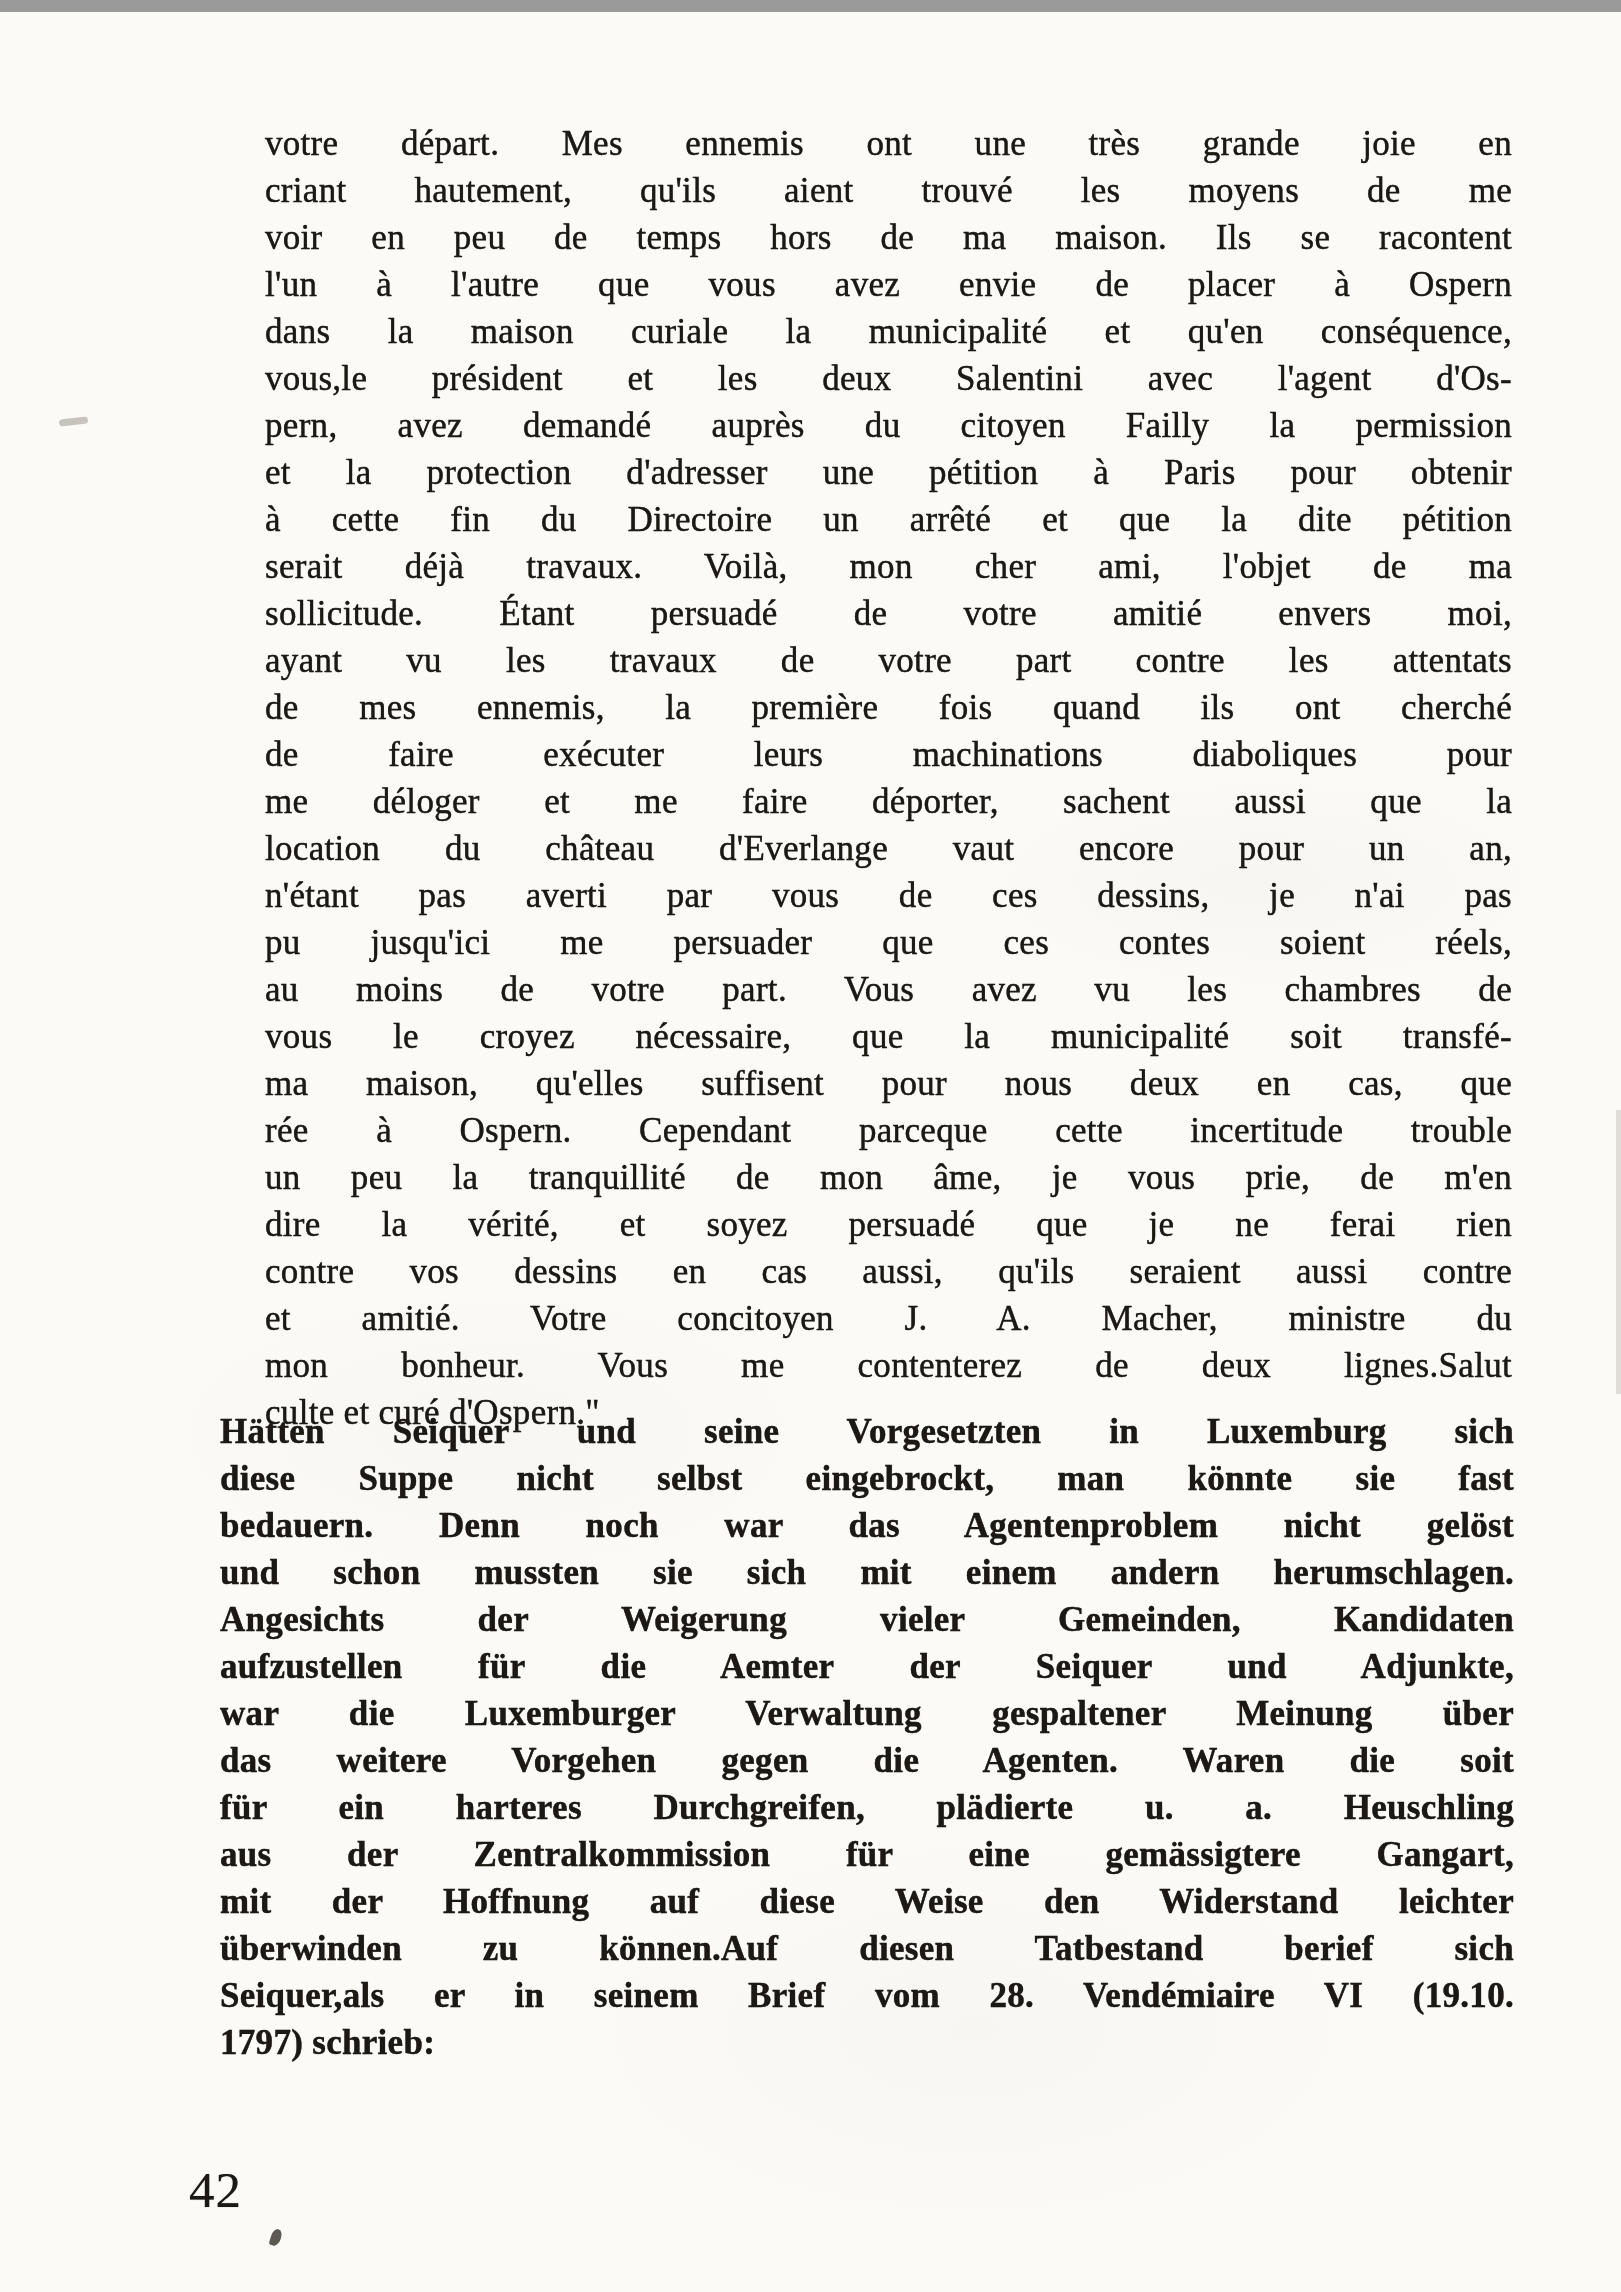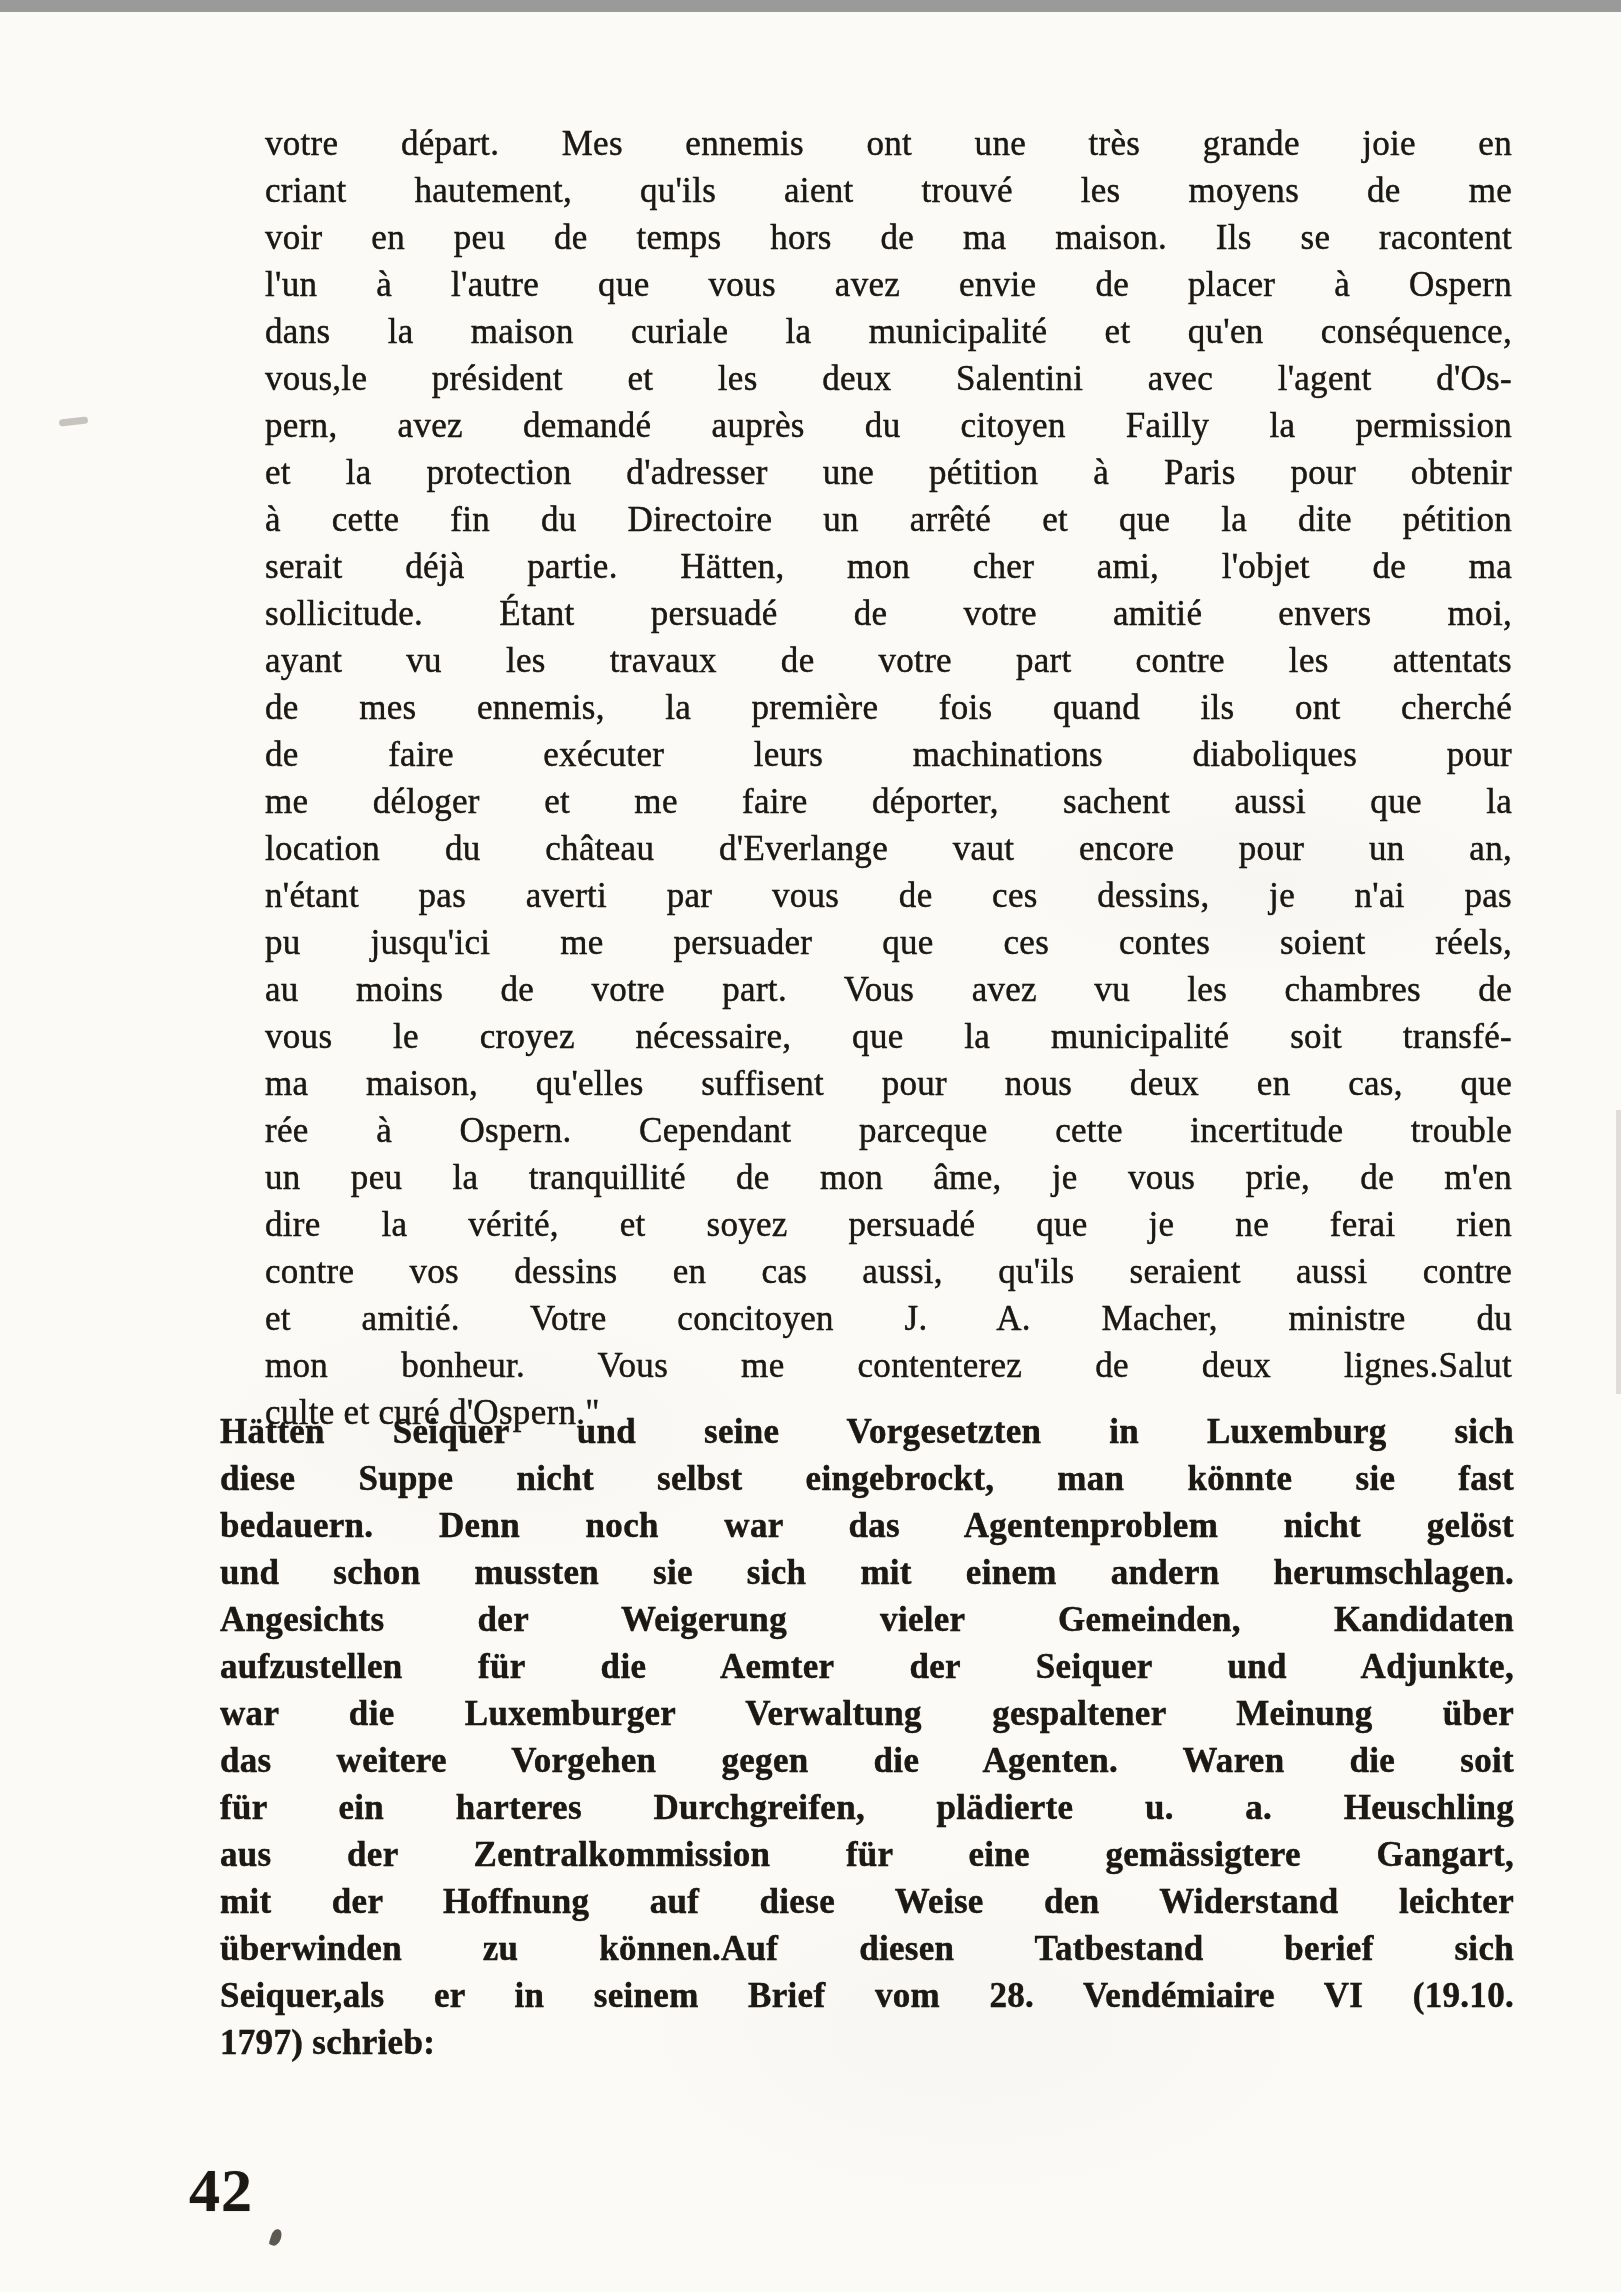--- a/index.html
+++ b/index.html
@@ -49,22 +49,22 @@
     line-height: 47px;
     font-weight: bold;
   }
   .line:last-child {
     text-align-last: left;
   }
   .pagenum {
     position: absolute;
     left: 189px;
     top: 2152px;
-    font-size: 62px;
-    font-weight: 700;
+    font-size: 51px;
+    font-weight: 400;
     line-height: 53px;
     letter-spacing: 1px;
     text-shadow: 0 0 0.8px rgba(25, 20, 14, 0.65);
   }
   
   .artifact { position: absolute; }
   .artifact.dash {
     left: 59px;
     top: 406px;
     width: 29px;
@@ -101,21 +101,21 @@
   <section class="textblock quote">
       <div class="line">votre départ. Mes ennemis ont une très grande joie en</div>
       <div class="line">criant hautement, qu'ils aient trouvé les moyens de me</div>
       <div class="line">voir en peu de temps hors de ma maison. Ils se racontent</div>
       <div class="line">l'un à l'autre que vous avez envie de placer à Ospern</div>
       <div class="line">dans la maison curiale la municipalité et qu'en conséquence,</div>
       <div class="line">vous,le président et les deux Salentini avec l'agent d'Os-</div>
       <div class="line">pern, avez demandé auprès du citoyen Failly la permission</div>
       <div class="line">et la protection d'adresser une pétition à Paris pour obtenir</div>
       <div class="line">à cette fin du Directoire un arrêté et que la dite pétition</div>
-      <div class="line">serait déjà partie. Hätten, mon cher ami, l'objet de ma</div>
+      <div class="line">serait déjà travaux. Voilà, mon cher ami, l'objet de ma</div>
       <div class="line">sollicitude. Étant persuadé de votre amitié envers moi,</div>
       <div class="line">ayant vu les travaux de votre part contre les attentats</div>
       <div class="line">de mes ennemis, la première fois quand ils ont cherché</div>
       <div class="line">de faire exécuter leurs machinations diaboliques pour</div>
       <div class="line">me déloger et me faire déporter, sachent aussi que la</div>
       <div class="line">location du château d'Everlange vaut encore pour un an,</div>
       <div class="line">n'étant pas averti par vous de ces dessins, je n'ai pas</div>
       <div class="line">pu jusqu'ici me persuader que ces contes soient réels,</div>
       <div class="line">au moins de votre part. Vous avez vu les chambres de</div>
       <div class="line">vous le croyez nécessaire, que la municipalité soit transfé-</div>

